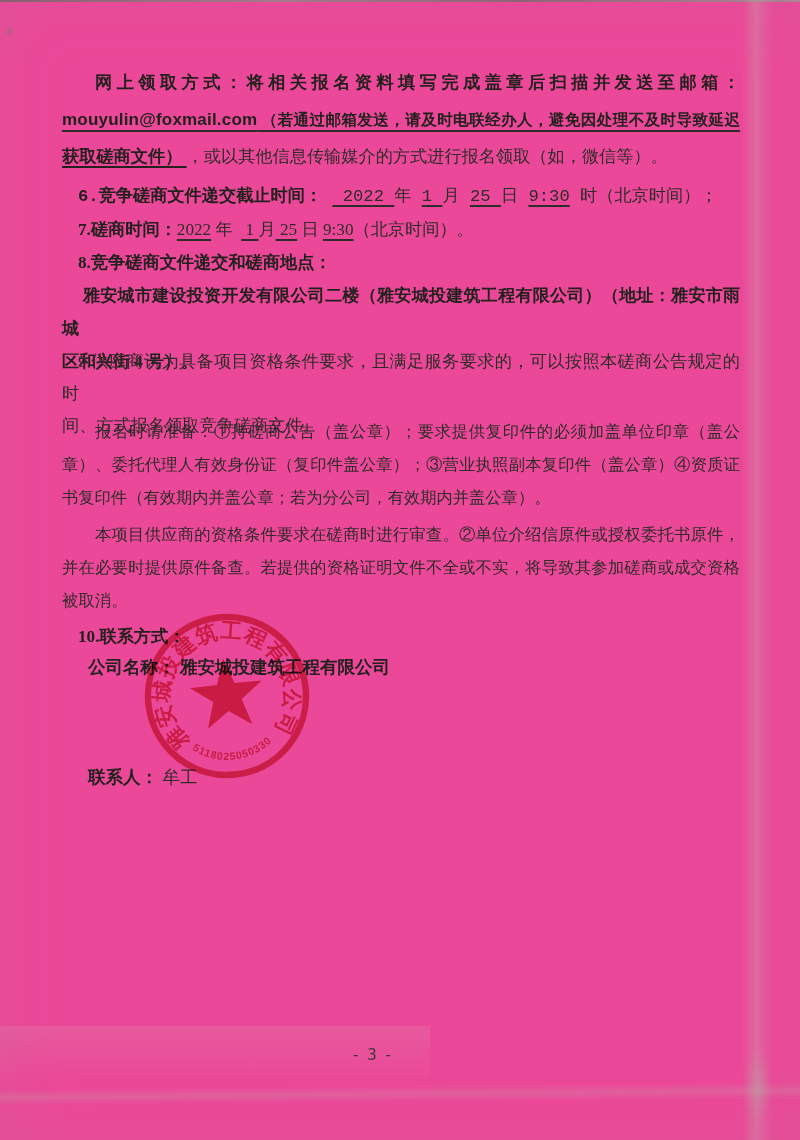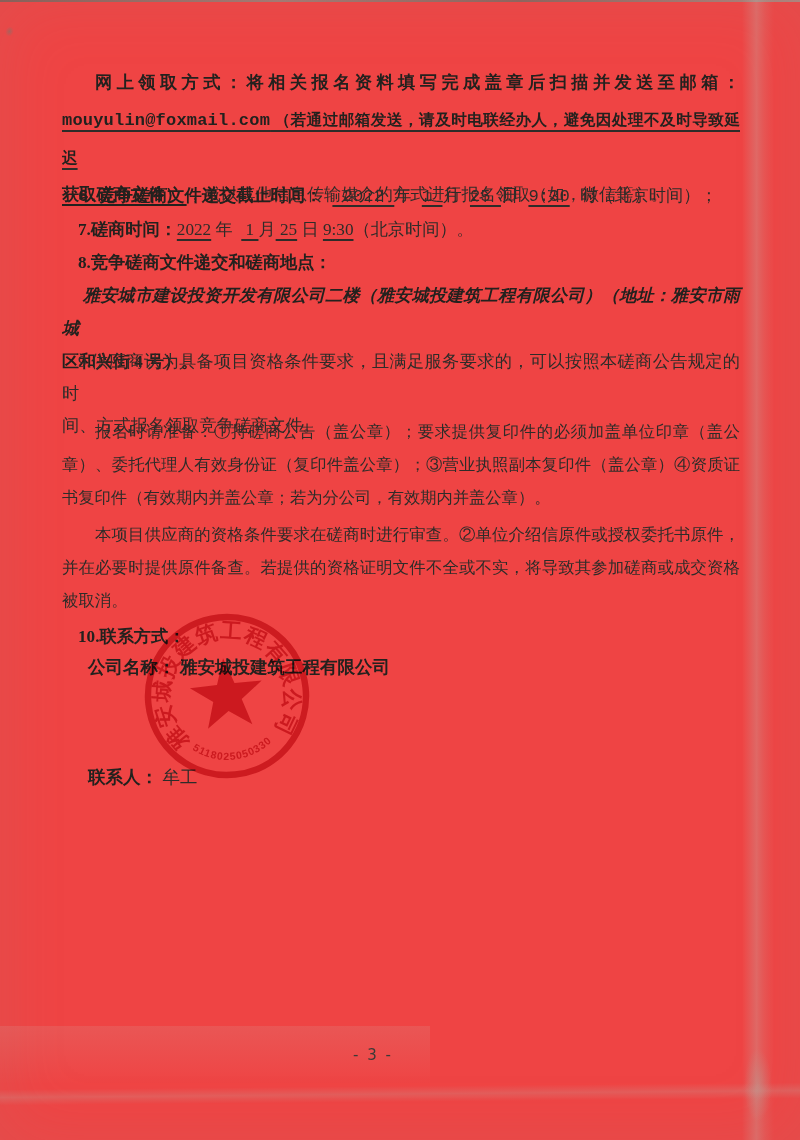--- a/index.html
+++ b/index.html
@@ -1,19 +1,19 @@
 <!DOCTYPE html>
 <html><head>
 <meta charset="utf-8">
 <style>
   html,body{margin:0;padding:0;}
   body{width:800px;height:1140px;overflow:hidden;background:#e9e7e3;}
   .page{
     position:relative;width:800px;height:1140px;overflow:hidden;
-    background:#ef4444;
+    background:#ec4899;
     box-shadow:inset 0 0 70px rgba(150,145,138,.14);
     font-family:"Liberation Serif","DejaVu Serif",serif;
     color:#2e2c29;
   }
   
   .edge-top{position:absolute;top:0;left:0;right:0;height:2px;
     background:linear-gradient(to right,#6a675f 0%,#8d8a82 35%,#716e66 65%,#9b978f 100%);
     opacity:.75;}
   .corner-mark{position:absolute;left:5px;top:26px;width:9px;height:11px;
     background:radial-gradient(ellipse at center,rgba(120,116,108,.55),transparent 65%);
@@ -27,26 +27,26 @@
     background:linear-gradient(to bottom,rgba(200,196,188,.14),transparent);}
   .smudge-br{position:absolute;left:744px;top:1048px;width:28px;height:74px;
     background:radial-gradient(ellipse at center,rgba(175,170,160,.38),transparent 70%);}
   
   .doc{position:absolute;left:62px;top:0;width:678px;height:100%;font-size:17.2px;}
   .para{position:absolute;left:0;right:0;line-height:33px;}
   .line{white-space:normal;}
   .jst{text-align:justify;text-align-last:justify;}
   .ind1{text-indent:16px;}
   .ind2{text-indent:33px;}
-  .ind15{text-indent:21px;font-style:italic;}
+  .ind15{text-indent:21px;}
   .indc{text-indent:26px;}
   .b{font-weight:700;color:#23211e;}
   .u{text-decoration:underline;text-underline-offset:4px;text-decoration-thickness:1.5px;}
   .u-all{text-decoration:underline;text-underline-offset:5px;text-decoration-thickness:1.6px;}
-  .m{font-family:Liberation Mono, monospace;font-size:17px;letter-spacing:.2px;margin-top:44px;}
+  .m{font-family:Liberation Sans, sans-serif;font-size:17px;letter-spacing:.2px;margin-top:44px;}
   .tight{font-size:15.6px;}
   [data-name="para-online-method"]{top:64px;line-height:37px;}
   [data-name="item-6-deadline"]{top:180px;font-family:Liberation Mono, monospace;}
   [data-name="item-7-time"]{top:213px;}
   [data-name="item-8-location"]{top:246px;}
   [data-name="para-location-address"]{top:279px;font-size:17px;}
   [data-name="item-9-eligibility"]{top:346px;line-height:32px;}
   [data-name="para-registration-materials"]{top:415px;font-size:16.3px;}
   [data-name="para-qualification-review"]{top:518px;font-size:16.4px;}
   [data-name="item-10-contact"]{top:620px;}

